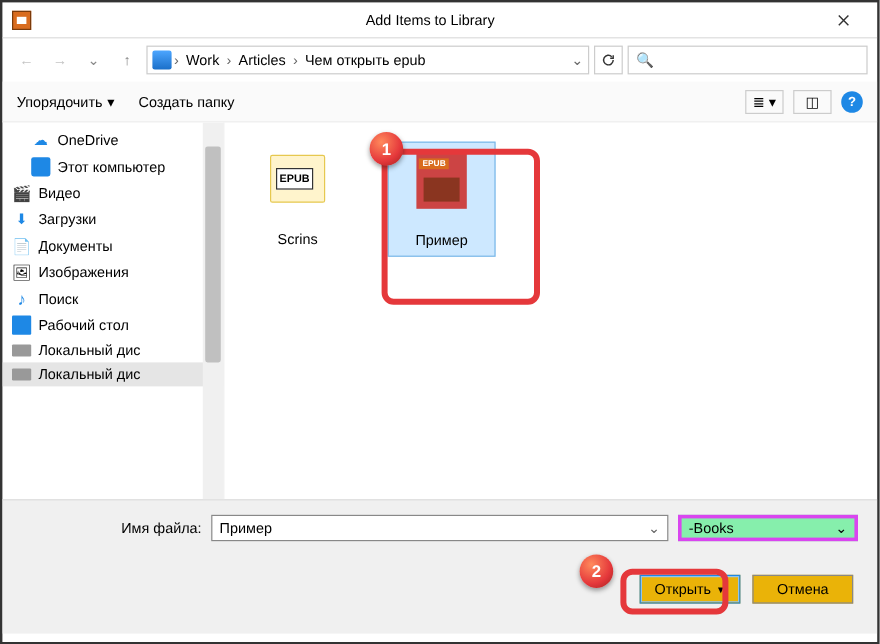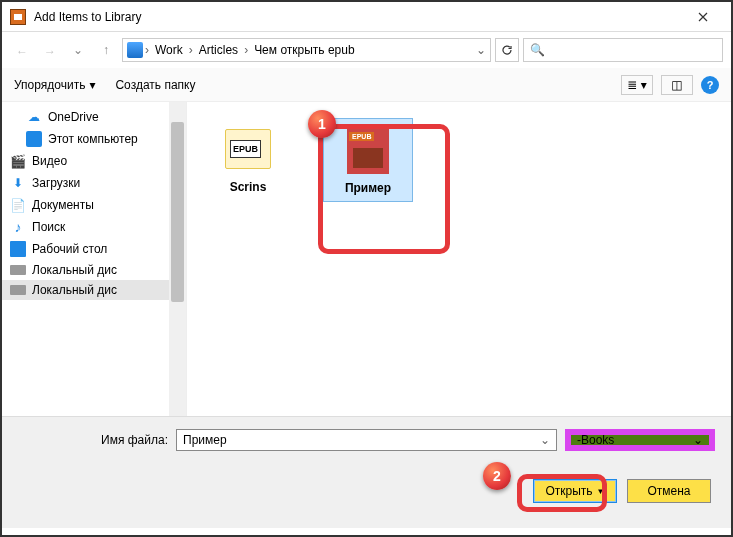--- a/index.html
+++ b/index.html
@@ -1,21 +1,21 @@
 <!DOCTYPE html>
 <html><head>
 <meta charset="utf-8">
 <style>
 * { box-sizing: border-box; margin: 0; padding: 0; font-family: "Segoe UI", Tahoma, sans-serif; font-size: 12px; }
 body { background: #fff; width: 733px; height: 537px; border: 2px solid #333; position: relative; }
 
 .titlebar { height: 30px; display: flex; align-items: center; padding: 0 8px; border-bottom: 1px solid #ddd; }
 .title-icon { width: 16px; height: 16px; background: #d96c1f; border: 1px solid #7a3a0a; margin-right: 8px; display: flex; align-items: center; justify-content: center; }
 .title-icon::after { content: ""; width: 8px; height: 6px; background: #fff; }
-.title-text { flex: 1; }
+.title-text { flex: 1; text-align: center; }
 .close-btn { width: 40px; height: 28px; display: flex; align-items: center; justify-content: center; cursor: pointer; }
 .close-btn svg { width: 10px; height: 10px; }
 
 .navbar { height: 36px; display: flex; align-items: center; padding: 0 8px; gap: 4px; }
 .nav-arrow { width: 24px; height: 24px; display: flex; align-items: center; justify-content: center; color: #888; cursor: pointer; }
 .nav-arrow.disabled { opacity: 0.5; }
 .breadcrumb-box { flex: 1; height: 24px; border: 1px solid #ccc; display: flex; align-items: center; padding: 0 4px; gap: 2px; background: #fff; }
 .bc-icon { width: 16px; height: 16px; background: linear-gradient(#4da6ff,#1a6fc9); border-radius: 2px; }
 .bc-sep { color: #666; }
 .bc-item { padding: 0 4px; cursor: pointer; }
@@ -42,44 +42,44 @@
 .i-docs::before { content: "📄"; font-size: 13px; }
 .i-down::before { content: "⬇"; color: #1e88e5; }
 .i-pics::before { content: "🖼"; font-size: 13px; }
 .i-music::before { content: "♪"; color: #1e88e5; font-size: 14px; }
 .i-desk { background: #1e88e5; border-radius: 1px; }
 .i-drive { background: #999; border-radius: 1px; width: 16px; height: 10px; }
 .sb-scroll { position: absolute; right: 0; top: 0; width: 17px; height: 100%; background: #f0f0f0; }
 .sb-thumb { position: absolute; right: 2px; top: 20px; width: 13px; height: 180px; background: #c0c0c0; border-radius: 2px; }
 
 .files { flex: 1; padding: 16px; display: flex; gap: 30px; align-items: flex-start; }
-.file-item { width: 90px; display: flex; flex-direction: column; align-items: center; gap: 6px; cursor: pointer; padding: 6px; font-weight: bold; }
+.file-item { width: 90px; display: flex; flex-direction: column; align-items: center; gap: 18px; cursor: pointer; padding: 6px; }
 .file-item.selected { background: #cde8ff; border: 1px solid #7bb8e8; }
 .file-icon { width: 50px; height: 50px; display: flex; align-items: center; justify-content: center; }
 .folder-icon { background: #fff4cc; border: 1px solid #e6c84f; width: 46px; height: 40px; border-radius: 2px; position: relative; }
 .folder-icon::after { content: "EPUB"; position: absolute; top: 10px; left: 4px; font-size: 9px; font-weight: bold; background: #fff; padding: 3px 2px; border: 1px solid #333; }
 .epub-icon { width: 42px; height: 48px; background: #c44; position: relative; }
 .epub-icon::before { content: "EPUB"; position: absolute; top: 6px; left: 2px; background: #d96c1f; color: #fff; font-size: 7px; font-weight: bold; padding: 1px 3px; }
 .epub-icon::after { content: ""; position: absolute; bottom: 6px; left: 6px; width: 30px; height: 20px; background: #8a3520; }
 .file-label { text-align: center; font-size: 12px; }
 
 .highlight1 { position: absolute; border: 5px solid #E5383B; border-radius: 10px; pointer-events: none; }
 .highlight1.h1 { top: 122px; left: 316px; width: 132px; height: 130px; }
 .highlight1.h2 { bottom: 23px; right: 124px; width: 90px; height: 38px; }
 .callout { position: absolute; width: 28px; height: 28px; border-radius: 50%; background: radial-gradient(circle at 35% 30%, #ff8a5c, #E5383B 60%, #a02020); color: #fff; font-weight: bold; display: flex; align-items: center; justify-content: center; font-size: 14px; box-shadow: 0 2px 4px rgba(0,0,0,0.4); }
 .c1 { top: 108px; left: 306px; }
 .c2 { bottom: 45px; right: 220px; }
 
 .bottom { border-top: 1px solid #ddd; background: #f0f0f0; padding: 12px 16px; height: 112px; }
 .filename-row { display: flex; align-items: center; gap: 8px; margin-bottom: 0; }
 .filename-label { width: 150px; text-align: right; }
 .filename-input { flex: 1; height: 22px; border: 1px solid #888; background: #fff; padding: 0 6px; display: flex; align-items: center; }
-.filetype { width: 150px; height: 22px; border: 6px solid #d946ef; background: #4d7c0f; padding: 0 6px; display: flex; align-items: center; justify-content: space-between; }
+.filetype { width: 150px; height: 22px; border: 3px solid #d946ef; background: #86efac; padding: 0 6px; display: flex; align-items: center; justify-content: space-between; }
 .buttons-row { display: flex; justify-content: flex-end; gap: 10px; margin-top: 28px; padding-right: 4px; }
-.dlg-btn { width: 84px; height: 24px; border: 1px solid #888; background: #fde047; display: flex; align-items: center; justify-content: center; cursor: pointer; }
+.dlg-btn { width: 84px; height: 24px; border: 1px solid #888; background: #eab308; display: flex; align-items: center; justify-content: center; cursor: pointer; }
 .dlg-btn.primary { border: 1px solid #1e88e5; box-shadow: inset 0 0 0 1px #8ec4ef; }
 </style>
 </head>
 <body>
 
 <div class="titlebar">
   <div class="title-icon"></div>
   <div class="title-text">Add Items to Library</div>
   <div class="close-btn">
     <svg viewBox="0 0 10 10">
@@ -142,20 +142,24 @@
       </div>
       <div class="sb-item indent2">
         <div class="sb-icon i-down"></div>
         <span>Загрузки</span>
       </div>
       <div class="sb-item indent2">
         <div class="sb-icon i-docs"></div>
         <span>Документы</span>
       </div>
       <div class="sb-item indent2">
+        <div class="sb-icon i-pics"></div>
+        <span>Изображения</span>
+      </div>
+      <div class="sb-item indent2">
         <div class="sb-icon i-music"></div>
         <span>Поиск</span>
       </div>
       <div class="sb-item indent2">
         <div class="sb-icon i-desk"></div>
         <span>Рабочий стол</span>
       </div>
       <div class="sb-item indent2">
         <div class="sb-icon i-drive"></div>
         <span>Локальный дис</span>

